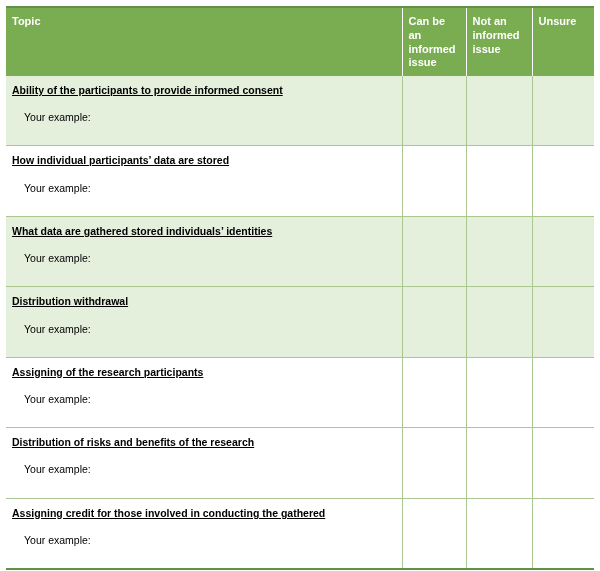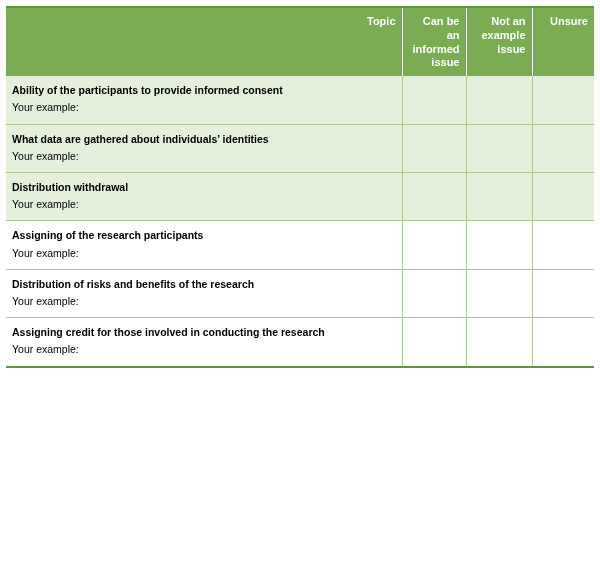--- a/index.html
+++ b/index.html
@@ -31,21 +31,21 @@
   col.c-topic   { width: 396px; }
   col.c-can     { width: 64px; }
   col.c-not     { width: 66px; }
   col.c-unsure  { width: 62px; }
 
   thead th {
     background: #7aac52;
     color: #ffffff;
     font-size: 11px;
     font-weight: bold;
-    text-align: right;
+    text-align: left;
     vertical-align: top;
     padding: 7px 6px 6px 6px;
     line-height: 1.25;
     border-right: 1px solid #ffffff;
     height: 62px;
     box-sizing: border-box;
   }
   thead th.last { border-right: none; }
 
   tbody td {
@@ -60,61 +60,71 @@
   }
   tbody td.last { border-right: none; }
   tbody tr.shaded td { background: #e4efdc; }
   tbody tr.plain td { background: #ffffff; }
 
   .topic-title {
     font-weight: bold;
     font-size: 10.5px;
     color: #000000;
     margin: 0 0 2px 0;
+    text-decoration: underline;
   }
   .topic-example {
     font-weight: normal;
     font-size: 10.5px;
     color: #000000;
-    margin: 0;
+    margin: 12px;
   }
   .answer-cell { }
 </style>
 </head>
 <body>
 
 <div class="sheet">
   <table class="ethics-table">
     <colgroup>
       <col class="c-topic">
       <col class="c-can">
       <col class="c-not">
       <col class="c-unsure">
     </colgroup>
     <thead>
       <tr>
         <th>Topic</th>
         <th>Can be an informed issue</th>
-        <th>Not an example issue</th>
+        <th>Not an informed issue</th>
         <th class="last">Unsure</th>
       </tr>
     </thead>
     <tbody>
       <tr class="shaded">
         <td>
           <div class="topic-title">Ability of the participants to provide informed consent</div>
           <div class="topic-example">Your example:</div>
         </td>
         <td class="answer-cell"></td>
         <td class="answer-cell"></td>
         <td class="answer-cell last"></td>
       </tr>
+      <tr class="plain">
+        <td>
+          <div class="topic-title">How individual participants’ data are stored</div>
+          <div class="topic-example">Your example:</div>
+        </td>
+        <td class="answer-cell"></td>
+        <td class="answer-cell"></td>
+        <td class="answer-cell last"></td>
+      </tr>
       <tr class="shaded">
         <td>
-          <div class="topic-title">What data are gathered about individuals’ identities</div>
+          <div class="topic-title">What data are gathered stored individuals’ identities</div>
           <div class="topic-example">Your example:</div>
         </td>
         <td class="answer-cell"></td>
         <td class="answer-cell"></td>
         <td class="answer-cell last"></td>
       </tr>
       <tr class="shaded">
         <td>
           <div class="topic-title">Distribution withdrawal</div>
           <div class="topic-example">Your example:</div>
@@ -136,21 +146,21 @@
         <td>
           <div class="topic-title">Distribution of risks and benefits of the research</div>
           <div class="topic-example">Your example:</div>
         </td>
         <td class="answer-cell"></td>
         <td class="answer-cell"></td>
         <td class="answer-cell last"></td>
       </tr>
       <tr class="plain">
         <td>
-          <div class="topic-title">Assigning credit for those involved in conducting the research</div>
+          <div class="topic-title">Assigning credit for those involved in conducting the gathered</div>
           <div class="topic-example">Your example:</div>
         </td>
         <td class="answer-cell"></td>
         <td class="answer-cell"></td>
         <td class="answer-cell last"></td>
       </tr>
     </tbody>
   </table>
 </div>
 

